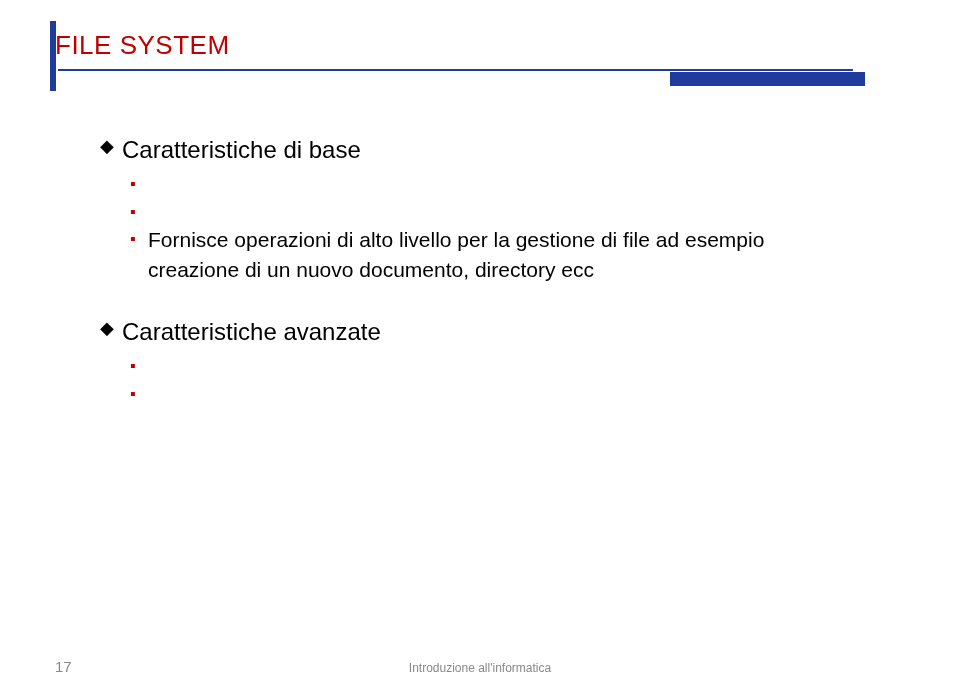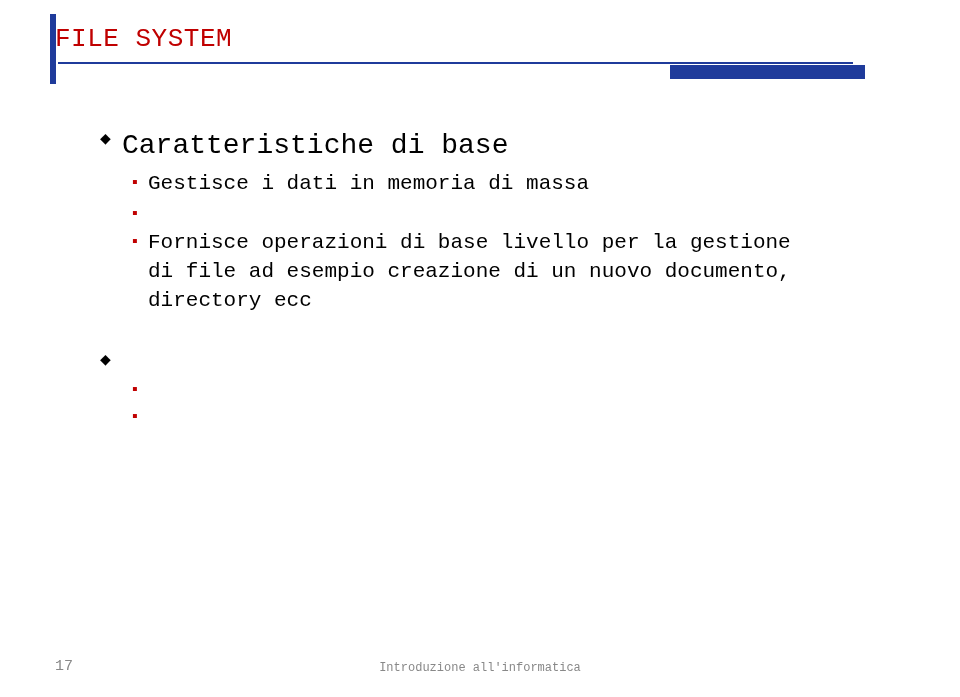--- a/index.html
+++ b/index.html
@@ -11,23 +11,22 @@
     width: 960px;
     height: 697px;
     background: #ffffff;
     font-family: "Lucida Sans", "Lucida Grande", Verdana, sans-serif;
     position: relative;
     overflow: hidden;
   }
   .slide {
     width: 100%;
     height: 100%;
-    padding: 24px 45px 25px 45px;
+    padding: 30px 45px 25px 45px;
     position: relative;
-    font-family: Liberation Mono, monospace;
   }
   .title {
     color: #c00000;
     font-size: 26px;
     font-weight: normal;
     letter-spacing: 0.5px;
     margin-left: 10px;
     margin-bottom: 6px;
   }
   .rule-wrap {
@@ -68,21 +67,21 @@
     align-items: flex-start;
     margin-bottom: 4px;
   }
   .l1 .bullet {
     flex: 0 0 22px;
     font-size: 18px;
     color: #000;
     line-height: 1.35;
   }
   .l1 .txt {
-    font-size: 28px;
+    font-size: 24px;
     color: #000;
     line-height: 1.35;
   }
   .l2group {
     margin-left: 30px;
     margin-bottom: 10px;
   }
   .l2 {
     display: flex;
     align-items: flex-start;
@@ -141,35 +140,35 @@
 
   <div class="content">
 
     <div class="l1">
       <span class="bullet">◆</span>
       <span class="txt">Caratteristiche di base</span>
     </div>
     <div class="l2group">
       <div class="l2">
         <span class="bullet">▪</span>
-        <span class="txt">Gestisce i dati in memoria di massa</span>
       </div>
       <div class="l2">
         <span class="bullet">▪</span>
       </div>
       <div class="l2">
         <span class="bullet">▪</span>
-        <span class="txt">Fornisce operazioni di base livello per la gestione di file ad esempio creazione di un nuovo documento, directory ecc</span>
+        <span class="txt">Fornisce operazioni di alto livello per la gestione di file ad esempio creazione di un nuovo documento, directory ecc</span>
       </div>
     </div>
 
     <div class="gap"></div>
 
     <div class="l1">
       <span class="bullet">◆</span>
+      <span class="txt">Caratteristiche avanzate</span>
     </div>
     <div class="l2group">
       <div class="l2">
         <span class="bullet">▪</span>
       </div>
       <div class="l2">
         <span class="bullet">▪</span>
       </div>
     </div>
 

